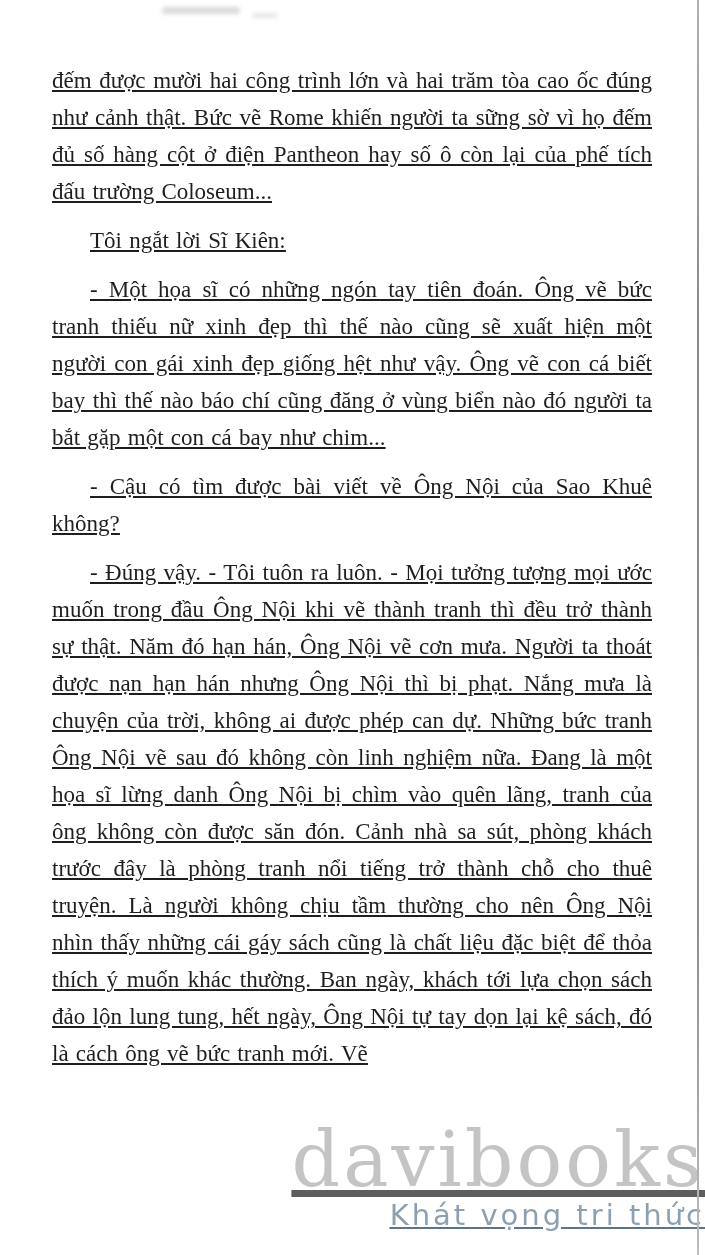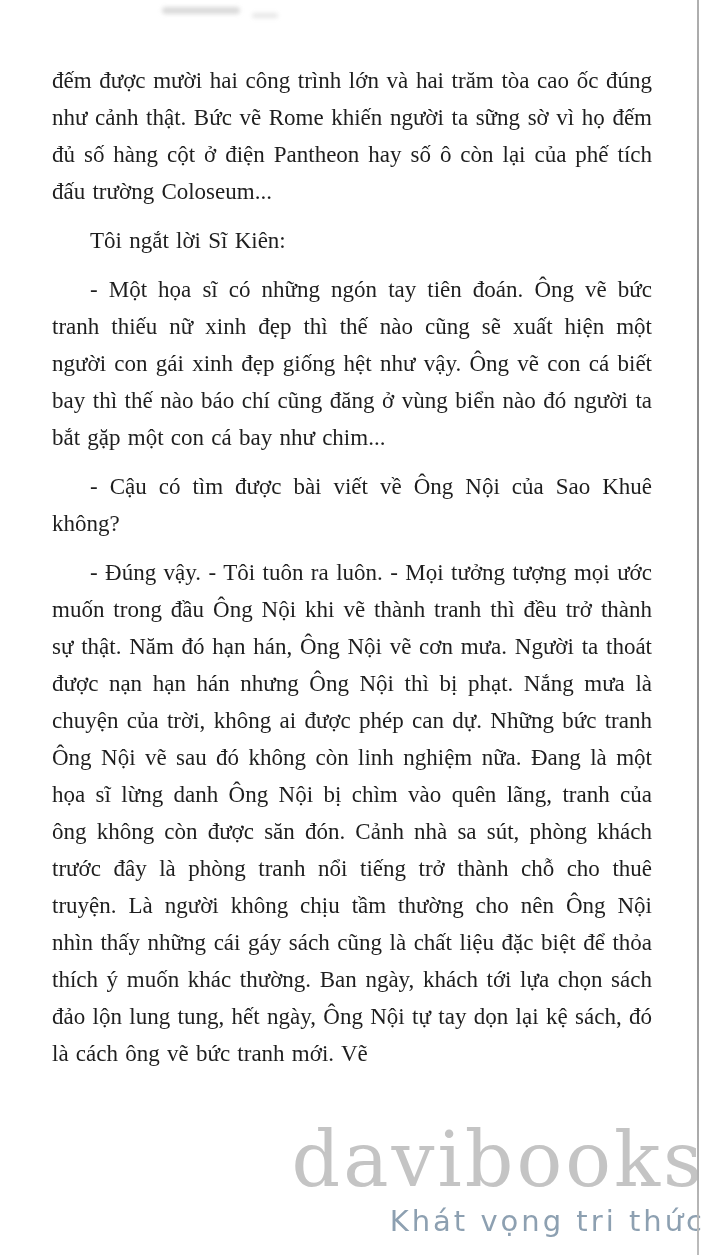--- a/index.html
+++ b/index.html
@@ -1,15 +1,15 @@
 <!DOCTYPE html>
 <html><head>
 <meta charset="utf-8">
 <style>
-  * { margin:0; padding:0; box-sizing:border-box; }
+  * { margin:0; padding:0; box-sizing:border-box;text-decoration:underline; }
   html, body { width:705px; height:1255px; }
   body {
     background:#ffffff;
     font-family:"Liberation Serif", serif;
     color:#1e1e1e;
     position:relative;
     overflow:hidden;
   }
   .page {
     position:absolute; inset:0;
@@ -38,21 +38,21 @@
     pointer-events:none;
   }
   .wm-main {
     font-family:"DejaVu Serif", serif;
     font-size:76px;
     line-height:1.0;
     letter-spacing:3px;
     color:rgba(148,148,148,0.55);
   }
   .wm-tagline {
-    margin-top:6px;
+    margin-top:0px;
     font-family:"DejaVu Sans", sans-serif;
     font-size:29px;
     letter-spacing:3px;
     color:rgba(112,136,158,0.8);
   }
 
   .footer {
     position:absolute;
     top:1158px; left:0; width:100%;
     text-align:center;

